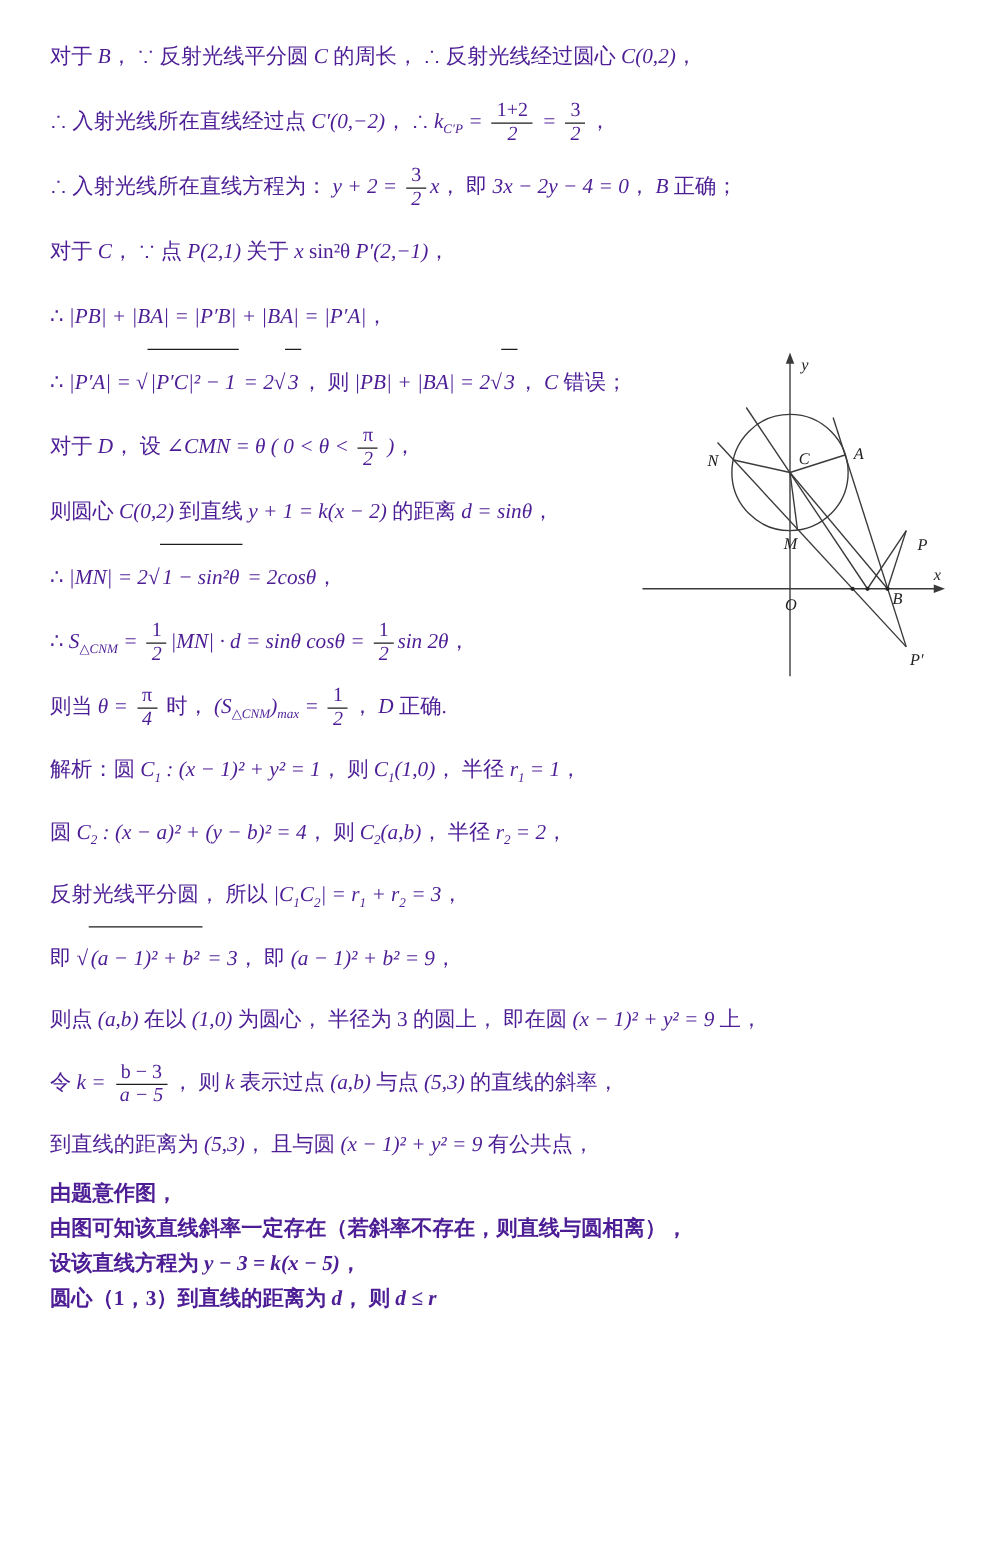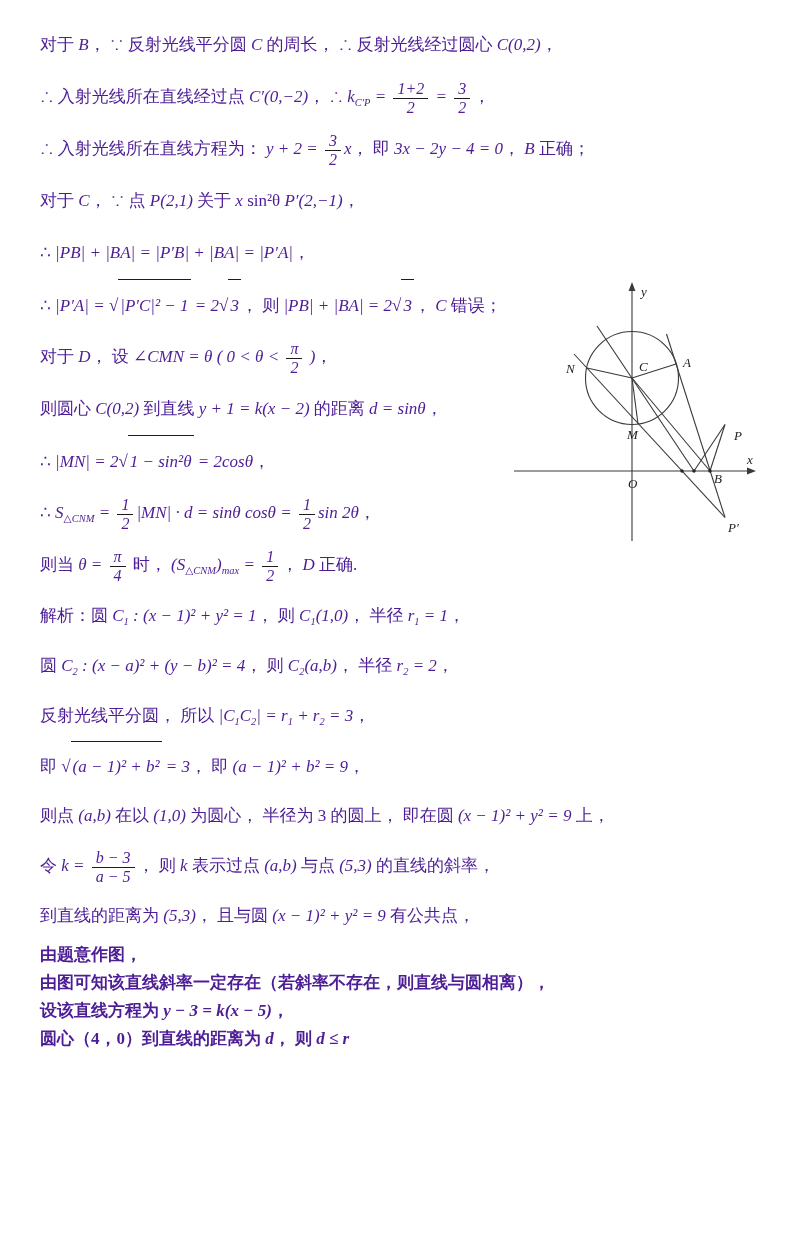--- a/index.html
+++ b/index.html
@@ -16,21 +16,21 @@
   #conclusion .line{height:34px;line-height:34px;}
   #solution6 .line{height:50px;line-height:50px;}
   #tail .line{height:28px;line-height:28px;font-weight:bold;}
   .tc{font-style:normal;}
   .tm{font-style:italic;}
   sub.tsub{font-size:10.5px;font-style:italic;letter-spacing:0;}
   .frac{
     display:inline-flex;flex-direction:column;align-items:center;
     vertical-align:middle;margin:0 3px;line-height:1.1;font-size:16px;
   }
-  .fn{border-bottom:1.2px solid #1c1c1c;padding:0 4px;font-style:italic;}
+  .fn{border-bottom:1.2px solid #1c1c1c;padding:0 4px;}
   .fd{padding:0 4px;font-style:italic;}
   .sqrt{white-space:nowrap;}
   .rad{font-style:normal;}
   .radicand{display:inline-block;border-top:1.2px solid #1c1c1c;padding:0 2px;}
   svg.diagram{position:absolute;left:500px;top:272px;}
   svg.diagram line,svg.diagram circle.c{stroke:#3a3a3a;stroke-width:1.1;fill:none;}
   svg.diagram .pt{fill:#222;stroke:none;}
   svg.diagram text{font-family:"Liberation Serif","DejaVu Serif",serif;font-style:italic;font-size:13px;fill:#222;}
   svg.diagram .ah{fill:#3a3a3a;stroke:none;}
 </style>
@@ -86,21 +86,21 @@
         <div class="line"><span class="tc">令 </span><span class="tm">k = </span><span class="frac">
             <span class="fn">b − 3</span>
             <span class="fd">a − 5</span>
           </span><span class="tc">， 则 </span><span class="tm">k</span><span class="tc"> 表示过点 </span><span class="tm">(a,b)</span><span class="tc"> 与点 </span><span class="tm">(5,3)</span><span class="tc"> 的直线的斜率，</span></div>
         <div class="line"><span class="tc">到直线的距离为 </span><span class="tm">(5,3)</span><span class="tc">， 且与圆 </span><span class="tm">(x − 1)² + y² = 9</span><span class="tc"> 有公共点，</span></div>
       </div>
     <div id="tail">
         <div class="line"><span class="tc">由题意作图，</span></div>
         <div class="line"><span class="tc">由图可知该直线斜率一定存在（若斜率不存在，则直线与圆相离），</span></div>
         <div class="line"><span class="tc">设该直线方程为 </span><span class="tm">y − 3 = k(x − 5)</span><span class="tc">，</span></div>
-        <div class="line"><span class="tc">圆心（4，0）到直线的距离为 </span><span class="tm">d</span><span class="tc">， 则 </span><span class="tm">d ≤ r</span></div>
+        <div class="line"><span class="tc">圆心（1，3）到直线的距离为 </span><span class="tm">d</span><span class="tc">， 则 </span><span class="tm">d ≤ r</span></div>
       </div>
   </div>
 
   <svg class="diagram" width="278" height="285" viewBox="0 0 278 285">
 
     <line x1="14" y1="199" x2="251" y2="199"></line>
     <polygon class="ah" points="256,199 247,195.6 247,202.4"></polygon>
     <line x1="132" y1="269" x2="132" y2="15"></line>
     <polygon class="ah" points="132,10 128.6,19 135.4,19"></polygon>
 

